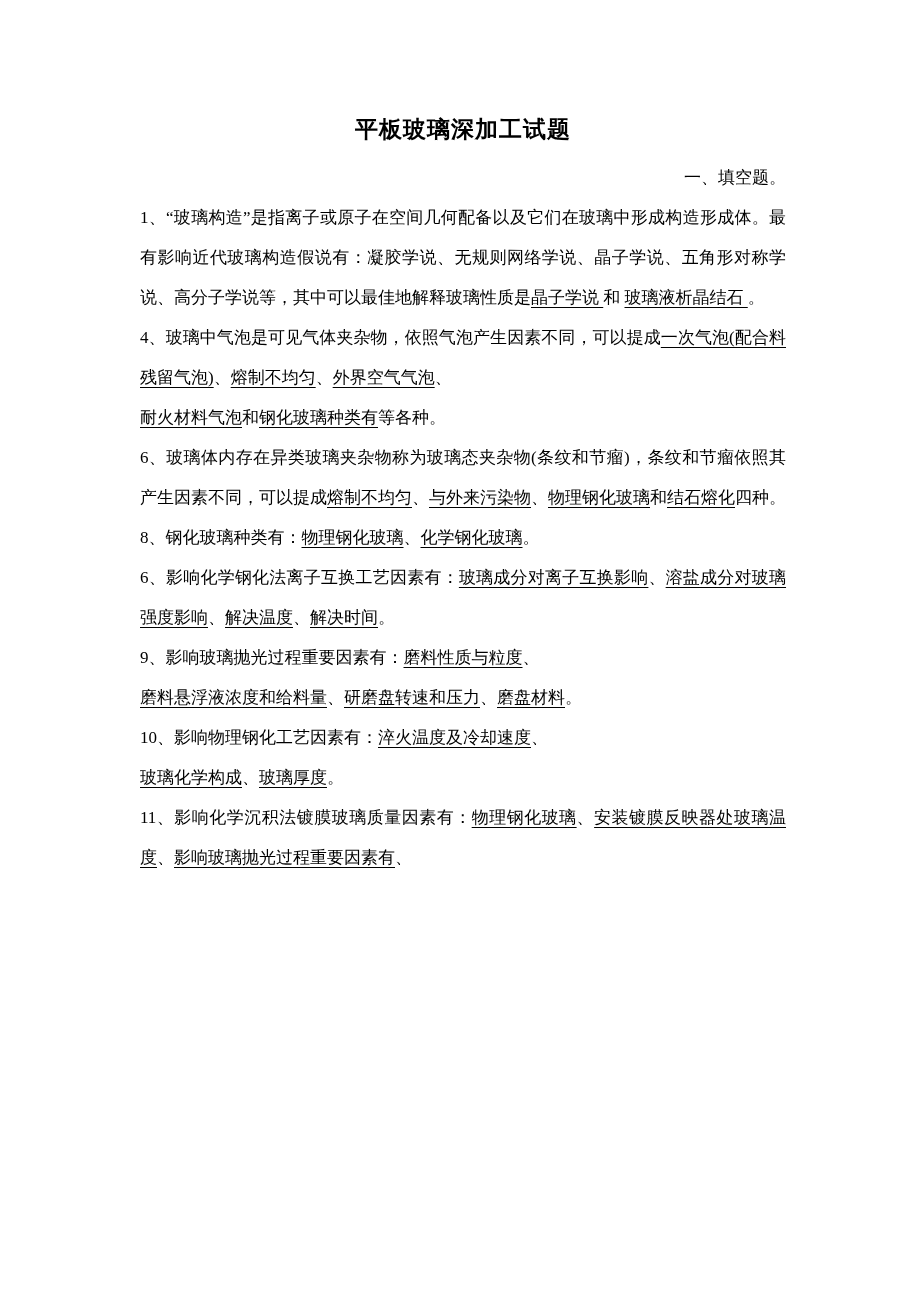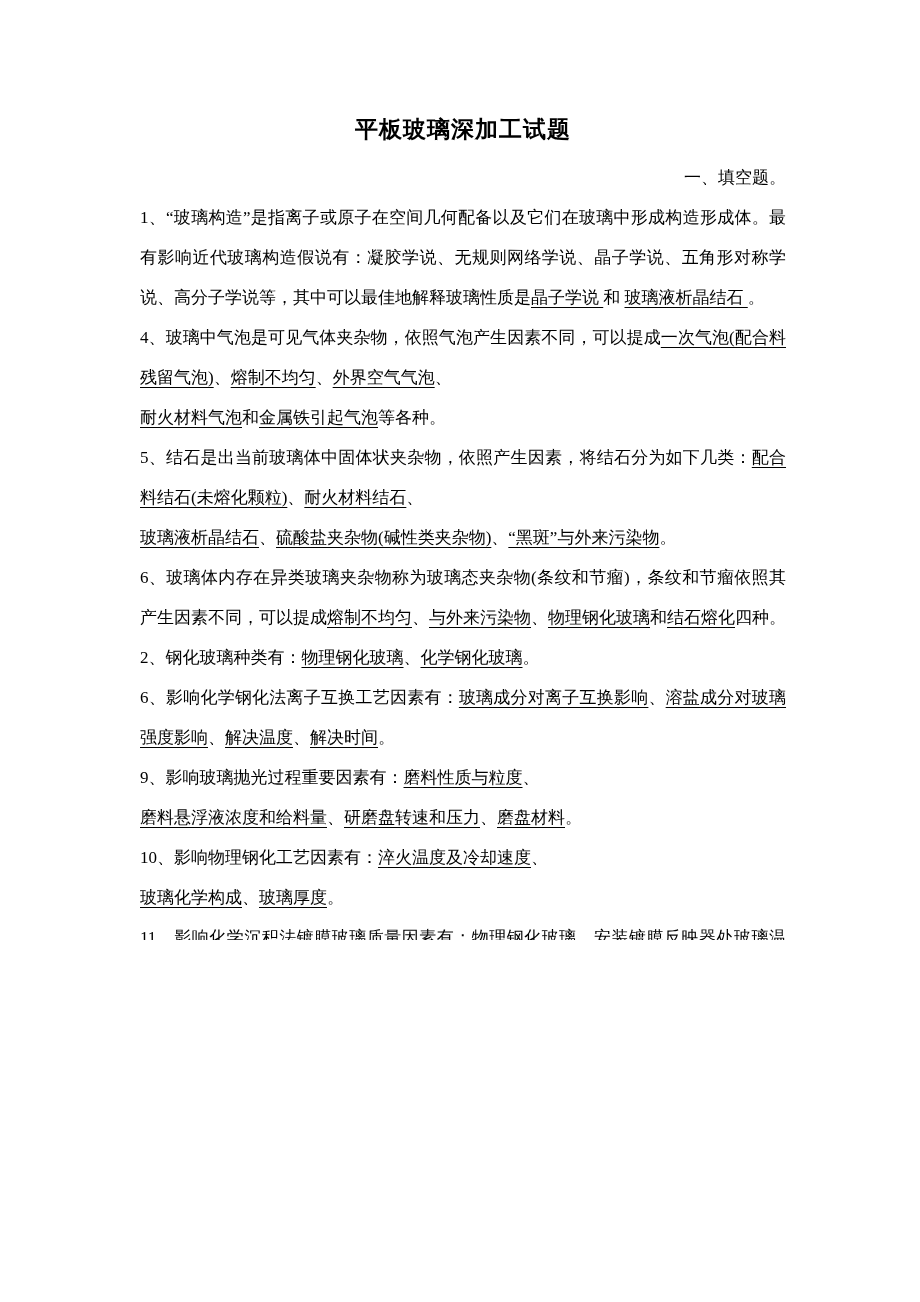--- a/index.html
+++ b/index.html
@@ -48,22 +48,21 @@
   }
 </style>
 </head>
 <body>
 
 <div class="page">
   <h1 class="doc-title">平板玻璃深加工试题</h1>
   <div class="doc-body">
       <p class="para indent"><span>一、填空题。</span></p>
       <p class="para"><span>1、“玻璃构造”是指离子或原子在空间几何配备以及它们在玻璃中形成构造形成体。最有影响近代玻璃构造假说有：凝胶学说、无规则网络学说、晶子学说、五角形对称学说、高分子学说等，其中可以最佳地解释玻璃性质是</span><span class="u">晶子学说 </span><span>和 </span><span class="u">玻璃液析晶结石 </span><span>。</span></p>
-      <p class="para"><span>4、玻璃中气泡是可见气体夹杂物，依照气泡产生因素不同，可以提成</span><span class="u">一次气泡(配合料残留气泡)</span><span>、</span><span class="u">熔制不均匀</span><span>、</span><span class="u">外界空气气泡</span><span>、</span><br><span class="u">耐火材料气泡</span><span>和</span><span class="u">金属铁引起气泡</span><span>等各种。</span></p>
-      <p class="para"><span>5、结石是出当前玻璃体中固体状夹杂物，依照产生因素，将结石分为如下几类：</span><span class="u">配合料结石(未熔化颗粒)</span><span>、</span><span class="u">耐火材料结石</span><span>、</span><br><span class="u">玻璃液析晶结石</span><span>、</span><span class="u">硫酸盐夹杂物(碱性类夹杂物)</span><span>、</span><span class="u">“黑斑”与外来污染物</span><span>。</span></p>
+      <p class="para"><span>4、玻璃中气泡是可见气体夹杂物，依照气泡产生因素不同，可以提成</span><span class="u">一次气泡(配合料残留气泡)</span><span>、</span><span class="u">熔制不均匀</span><span>、</span><span class="u">外界空气气泡</span><span>、</span><br><span class="u">耐火材料气泡</span><span>和</span><span class="u">钢化玻璃种类有</span><span>等各种。</span></p>
       <p class="para"><span>6、玻璃体内存在异类玻璃夹杂物称为玻璃态夹杂物(条纹和节瘤)，条纹和节瘤依照其产生因素不同，可以提成</span><span class="u">熔制不均匀</span><span>、</span><span class="u">与外来污染物</span><span>、</span><span class="u">物理钢化玻璃</span><span>和</span><span class="u">结石熔化</span><span>四种。</span></p>
-      <p class="para"><span>2、钢化玻璃种类有：</span><span class="u">物理钢化玻璃</span><span>、</span><span class="u">化学钢化玻璃</span><span>。</span></p>
+      <p class="para"><span>8、钢化玻璃种类有：</span><span class="u">物理钢化玻璃</span><span>、</span><span class="u">化学钢化玻璃</span><span>。</span></p>
       <p class="para"><span>6、影响化学钢化法离子互换工艺因素有：</span><span class="u">玻璃成分对离子互换影响</span><span>、</span><span class="u">溶盐成分对玻璃强度影响</span><span>、</span><span class="u">解决温度</span><span>、</span><span class="u">解决时间</span><span>。</span></p>
       <p class="para"><span>9、影响玻璃抛光过程重要因素有：</span><span class="u">磨料性质与粒度</span><span>、</span><br><span class="u">磨料悬浮液浓度和给料量</span><span>、</span><span class="u">研磨盘转速和压力</span><span>、</span><span class="u">磨盘材料</span><span>。</span></p>
       <p class="para"><span>10、影响物理钢化工艺因素有：</span><span class="u">淬火温度及冷却速度</span><span>、</span><br><span class="u">玻璃化学构成</span><span>、</span><span class="u">玻璃厚度</span><span>。</span></p>
-      <p class="para"><span>11、影响化学沉积法镀膜玻璃质量因素有：</span><span class="u">物理钢化玻璃</span><span>、</span><span class="u">安装镀膜反映器处玻璃温度</span><span>、</span><span class="u">条纹和节瘤依照其产生因素不同</span><span>、</span></p>
+      <p class="para"><span>11、影响化学沉积法镀膜玻璃质量因素有：</span><span class="u">物理钢化玻璃</span><span>、</span><span class="u">安装镀膜反映器处玻璃温度</span><span>、</span><span class="u">影响玻璃抛光过程重要因素有</span><span>、</span></p>
     </div>
 </div>
 
 </body></html>

